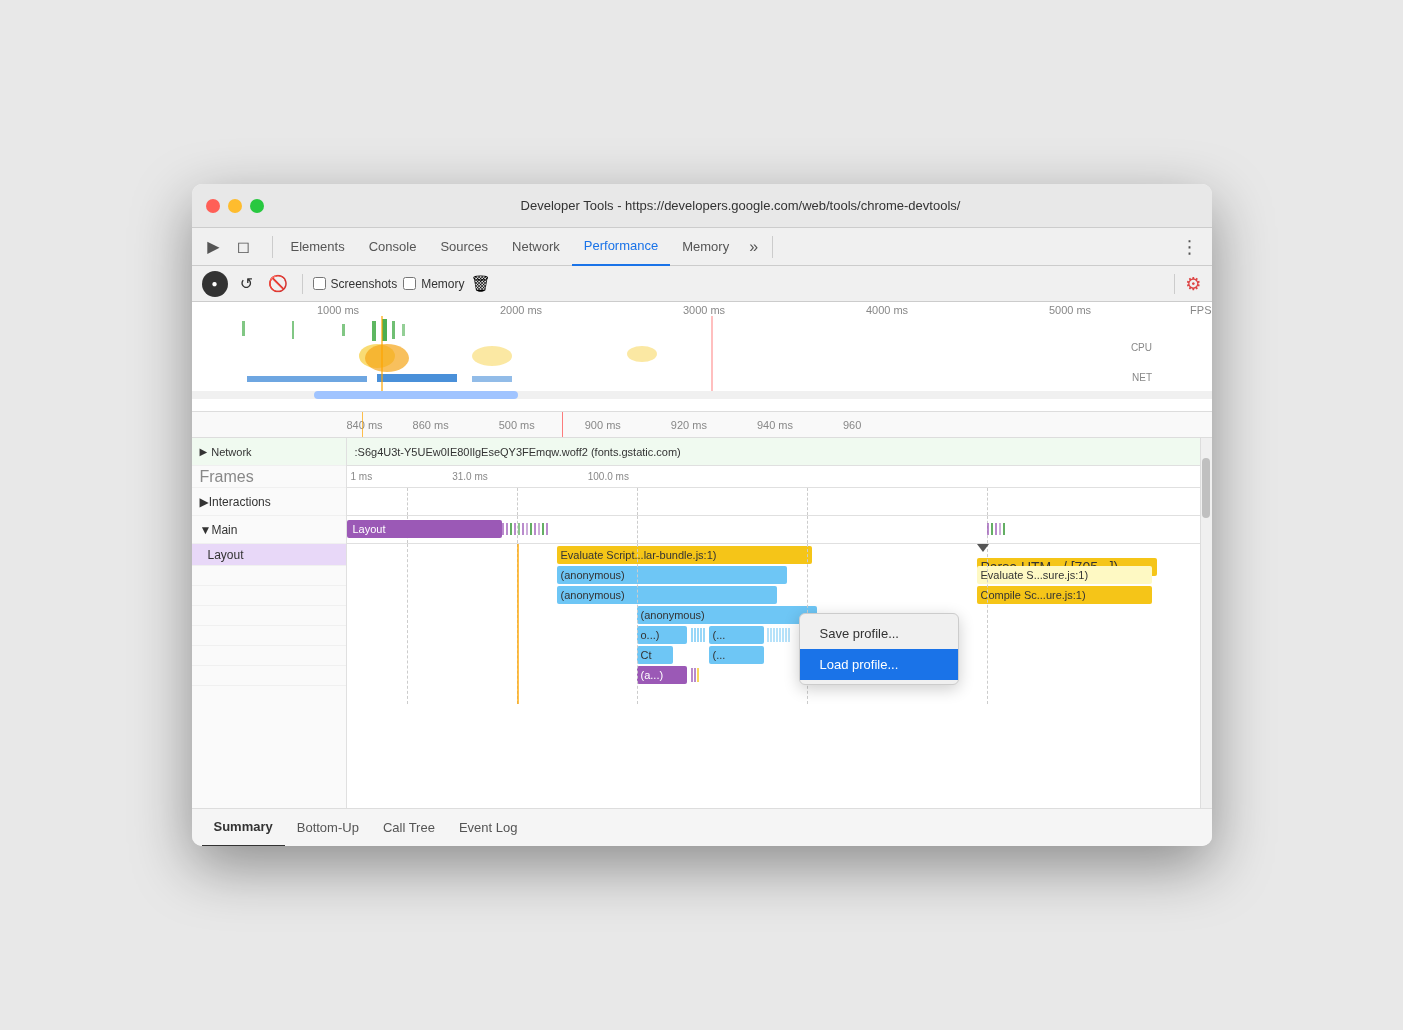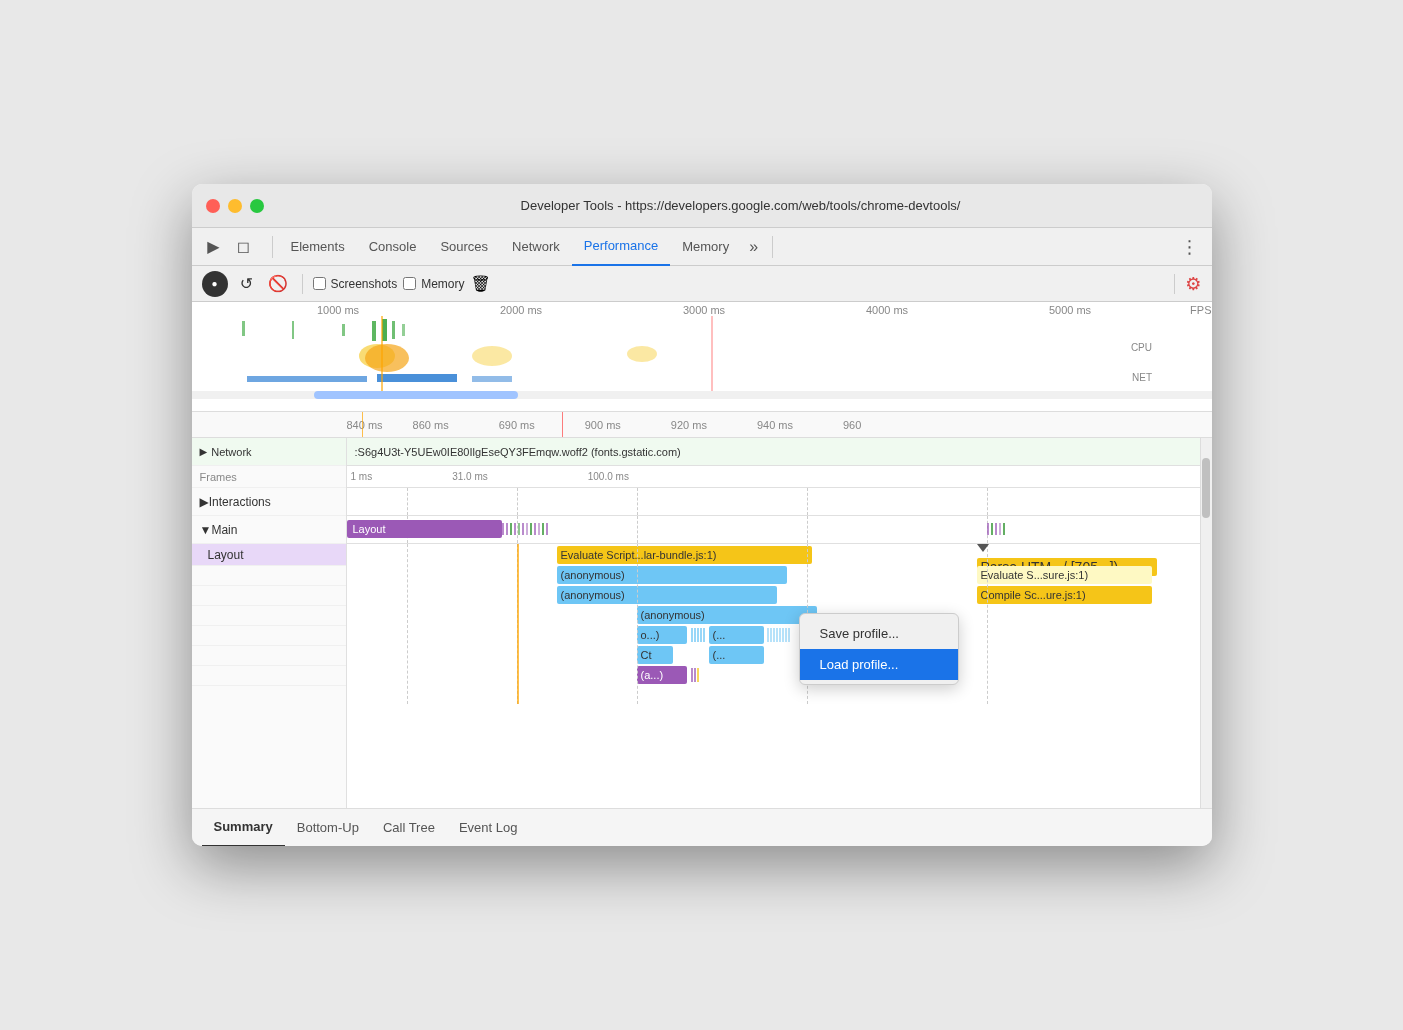--- a/index.html
+++ b/index.html
@@ -372,40 +372,40 @@
     </div>
 
     <div style="height:8px; background:#f0f0f0; margin:0; position:relative;">
       <div style="position:absolute; left:12%; width:20%; height:8px; background:#a0c4ff; border-radius:4px;"></div>
     </div>
   </div>
 
   <div class="timeline-ruler">
     <span style="margin-left:0px; margin-right:30px; font-size:11px; color:#888;">840 ms</span>
     <span style="margin-right:50px; font-size:11px; color:#888;">860 ms</span>
-    <span style="margin-right:50px; font-size:11px; color:#888;">690 ms</span>
+    <span style="margin-right:50px; font-size:11px; color:#888;">500 ms</span>
     <span style="margin-right:50px; font-size:11px; color:#888;">900 ms</span>
     <span style="margin-right:50px; font-size:11px; color:#888;">920 ms</span>
     <span style="margin-right:50px; font-size:11px; color:#888;">940 ms</span>
     <span style="font-size:11px; color:#888;">960</span>
 
     <div class="vline vline-orange" style="left: 170px;"></div>
     <div class="vline vline-red" style="left: 370px;"></div>
   </div>
 
   <div class="main-content">
 
     <div class="track-labels">
 
       <div class="track-label" style="background:#f0faf0; height:28px; font-size:11px;">
         <span class="arrow">▶</span>
         <span>Network</span>
       </div>
 
-      <div class="track-label" style="height:22px; font-size:11px; color:#888;">
+      <div class="track-label" style="height:22px; font-size:16px; color:#888;">
         <span>Frames</span>
       </div>
 
       <div class="interactions-label">
         <span class="arrow">▶</span>
         <span>Interactions</span>
       </div>
 
       <div class="main-label">
         <span class="arrow">▼</span>

